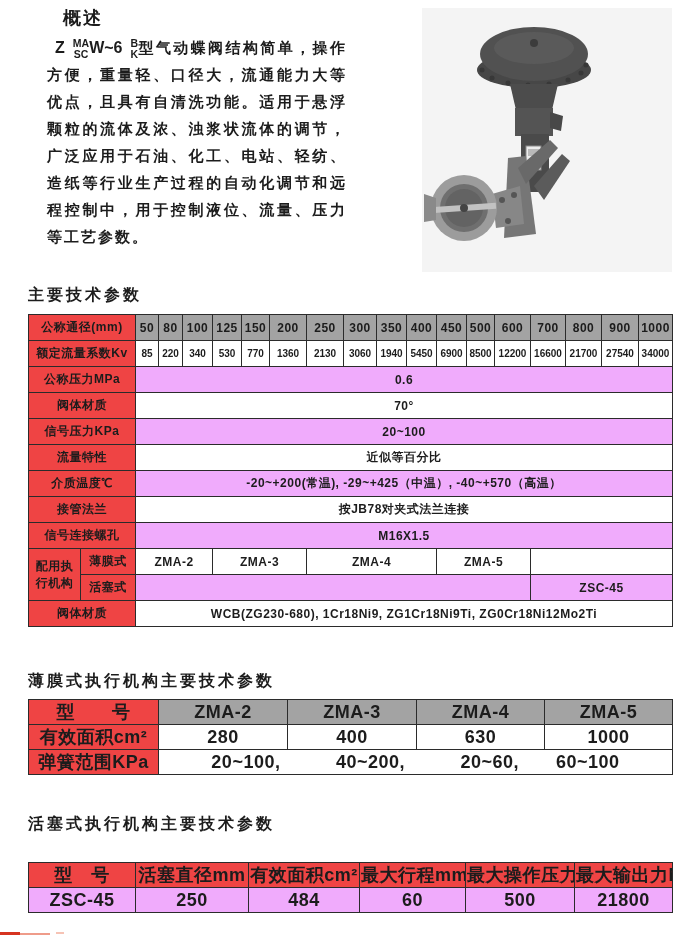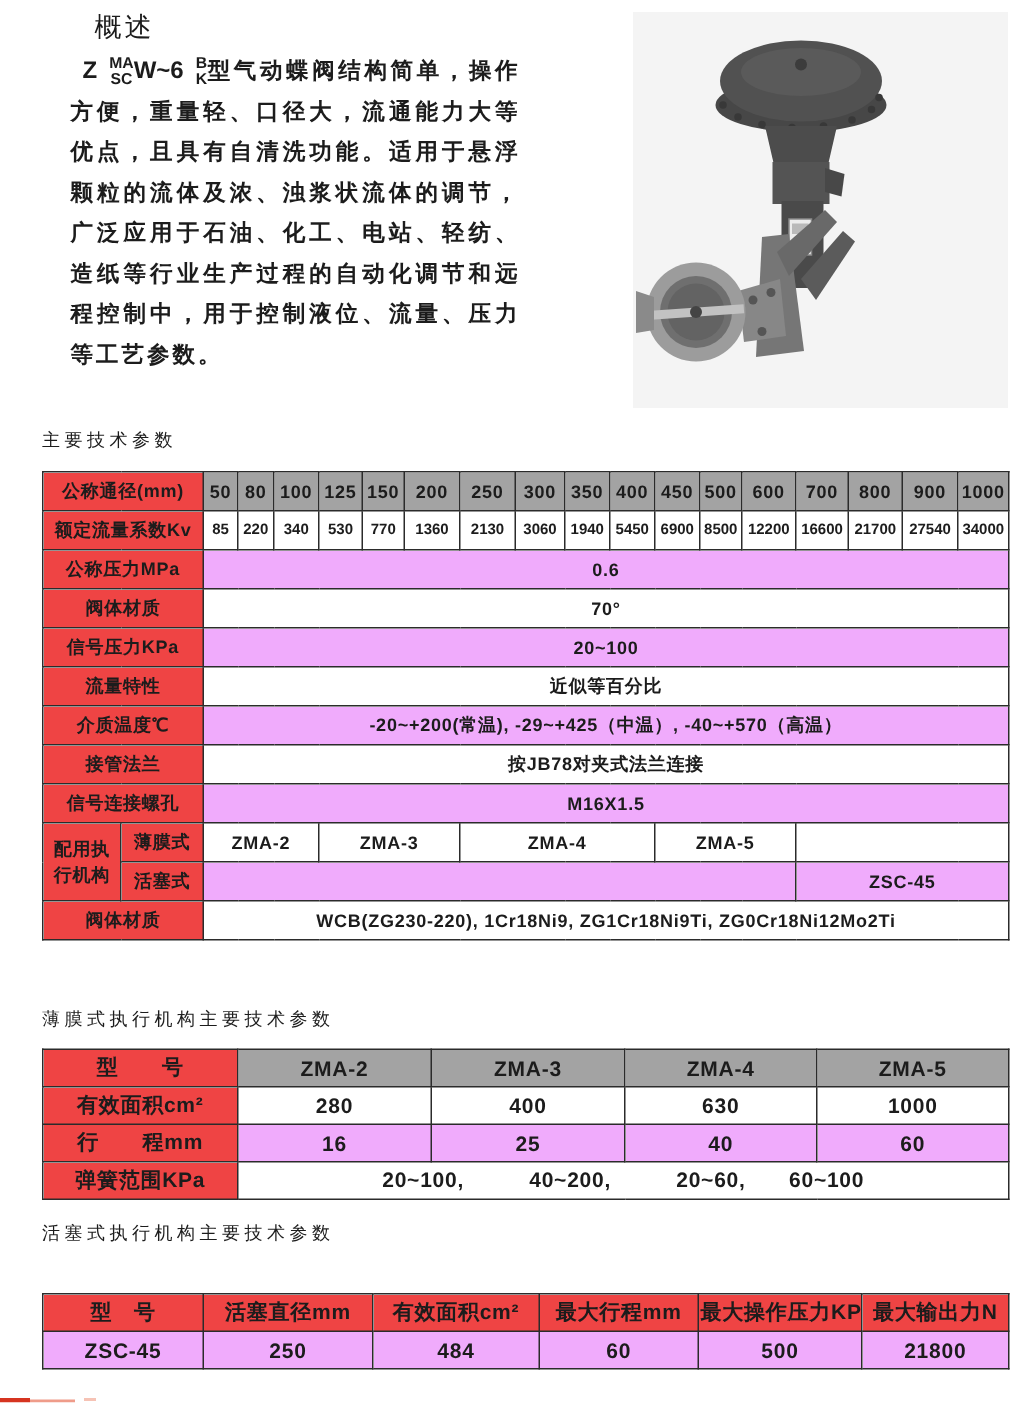--- a/index.html
+++ b/index.html
@@ -4,51 +4,51 @@
 <style>
   * { margin:0; padding:0; box-sizing:border-box; }
   html,body { width:680px; height:935px; }
   body {
     position:relative;
     background:#ffffff;
     font-family:"Liberation Sans", sans-serif;
     color:#1c1c1c;
     overflow:hidden;
   }
-  .h-main { position:absolute; left:63px; top:6px; font-size:18px; font-weight:400; letter-spacing:2px; }
+  .h-main { position:absolute; left:63px; top:6px; font-size:18px; font-weight:700; letter-spacing:2px; }
   .overview-text {
     position:absolute; left:47px; top:34px; width:300px;
     font-size:15px; font-weight:700; line-height:27px;
     text-align:justify; letter-spacing:2px; text-indent:8px;
   }
   .model { letter-spacing:0; font-weight:700; white-space:nowrap; }
   .model .mchar { font-size:16px; }
   .stack { display:inline-flex; flex-direction:column; vertical-align:middle; line-height:1.05; font-size:10.5px; text-align:center; letter-spacing:0; }
   .photo {
     position:absolute; left:422px; top:8px; width:250px; height:264px;
     background:#f4f4f4;
   }
-  .sec-head { position:absolute; left:28px; font-size:12px; font-weight:400; letter-spacing:3px; }
+  .sec-head { position:absolute; left:28px; font-size:16px; font-weight:700; letter-spacing:3px; }
   #head-params   { top:285px; }
   #head-diaph    { top:671px; }
   #head-piston   { top:814px; }
 
   table { border-collapse:collapse; table-layout:fixed; position:absolute; left:28px; width:644px; background:#fff; }
   #tbl-main   { top:314px; }
   #tbl-diaph  { top:699px; }
   #tbl-piston { top:862px; }
   td {
     border:1.5px solid #2b2b2b;
     text-align:center; vertical-align:middle;
     font-size:12px; font-weight:700;
     height:26px; padding:0 1px;
     letter-spacing:0.5px;
     overflow:hidden; white-space:nowrap;
   }
-  #tbl-diaph td, #tbl-piston td { height:25px; font-size:14px; }
+  #tbl-diaph td, #tbl-piston td { height:25px; font-size:18px; }
   .lbl   { background:#ef4444; }
   .lbl2  { background:#a3a3a3; }
   .shade { background:#f0abfc; }
   .white { background:#ffffff; }
   .sm { font-size:10px; letter-spacing:0; }
   .redmark { position:absolute; left:0; bottom:0; height:4px; width:70px; }
   .redmark .r1 { position:absolute; left:0; bottom:0; width:20px; height:3px; background:#d63420; }
   .redmark .r2 { position:absolute; left:20px; bottom:0; width:30px; height:2px; background:#ef9c8a; }
   .redmark .r3 { position:absolute; left:56px; bottom:1px; width:8px; height:2px; background:#f6c3b5; }
 </style>
@@ -210,21 +210,21 @@
     <td colspan="3" class="white">ZMA-5</td>
     <td colspan="4" class="white"></td>
   </tr>
   <tr>
     <td class="lbl">活塞式</td>
     <td colspan="13" class="shade"></td>
     <td colspan="4" class="shade">ZSC-45</td>
   </tr>
   <tr>
     <td colspan="2" class="lbl">阀体材质</td>
-    <td colspan="17" class="white">WCB(ZG230-220), 1Cr18Ni9, ZG1Cr18Ni9Ti, ZG0Cr18Ni12Mo2Ti</td>
+    <td colspan="17" class="white">WCB(ZG230-680), 1Cr18Ni9, ZG1Cr18Ni9Ti, ZG0Cr18Ni12Mo2Ti</td>
   </tr>
 </tbody>
   </table>
 
 <div class="sec-head" id="head-diaph">薄膜式执行机构主要技术参数</div>
 
 <table id="tbl-diaph">
   <colgroup>
     <col style="width:130px">
       <col style="width:129px">
@@ -239,27 +239,20 @@
     <td class="lbl2">ZMA-3</td>
     <td class="lbl2">ZMA-4</td>
     <td class="lbl2">ZMA-5</td>
   </tr>
   <tr>
     <td class="lbl">有效面积cm²</td>
     <td class="white">280</td>
     <td class="white">400</td>
     <td class="white">630</td>
     <td class="white">1000</td>
-  </tr>
-  <tr>
-    <td class="lbl">行　　程mm</td>
-    <td class="shade">16</td>
-    <td class="shade">25</td>
-    <td class="shade">40</td>
-    <td class="shade">60</td>
   </tr>
   <tr>
     <td class="lbl">弹簧范围KPa</td>
     <td colspan="4" class="white">20~100,　　　40~200,　　　20~60,　　60~100</td>
   </tr>
 </tbody>
   </table>
 
 <div class="sec-head" id="head-piston">活塞式执行机构主要技术参数</div>
 

